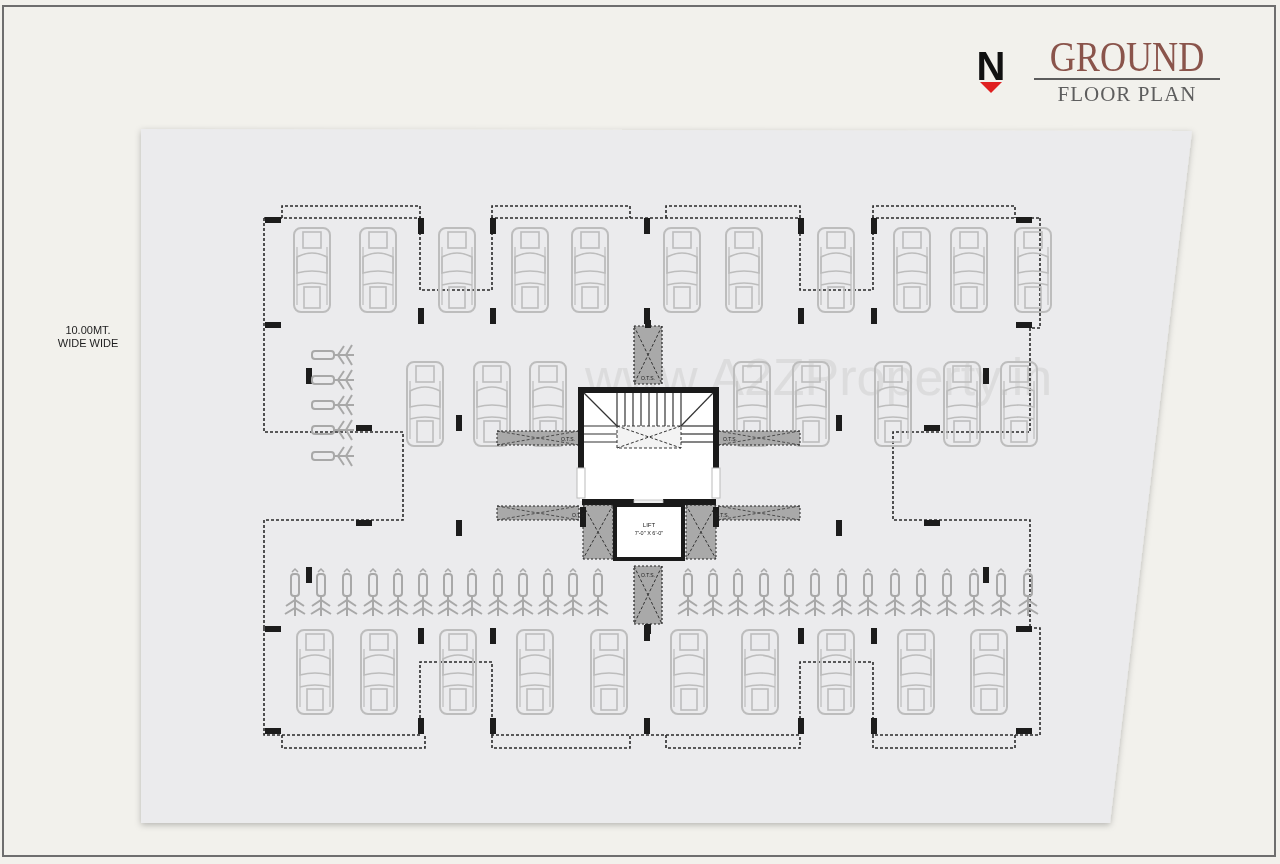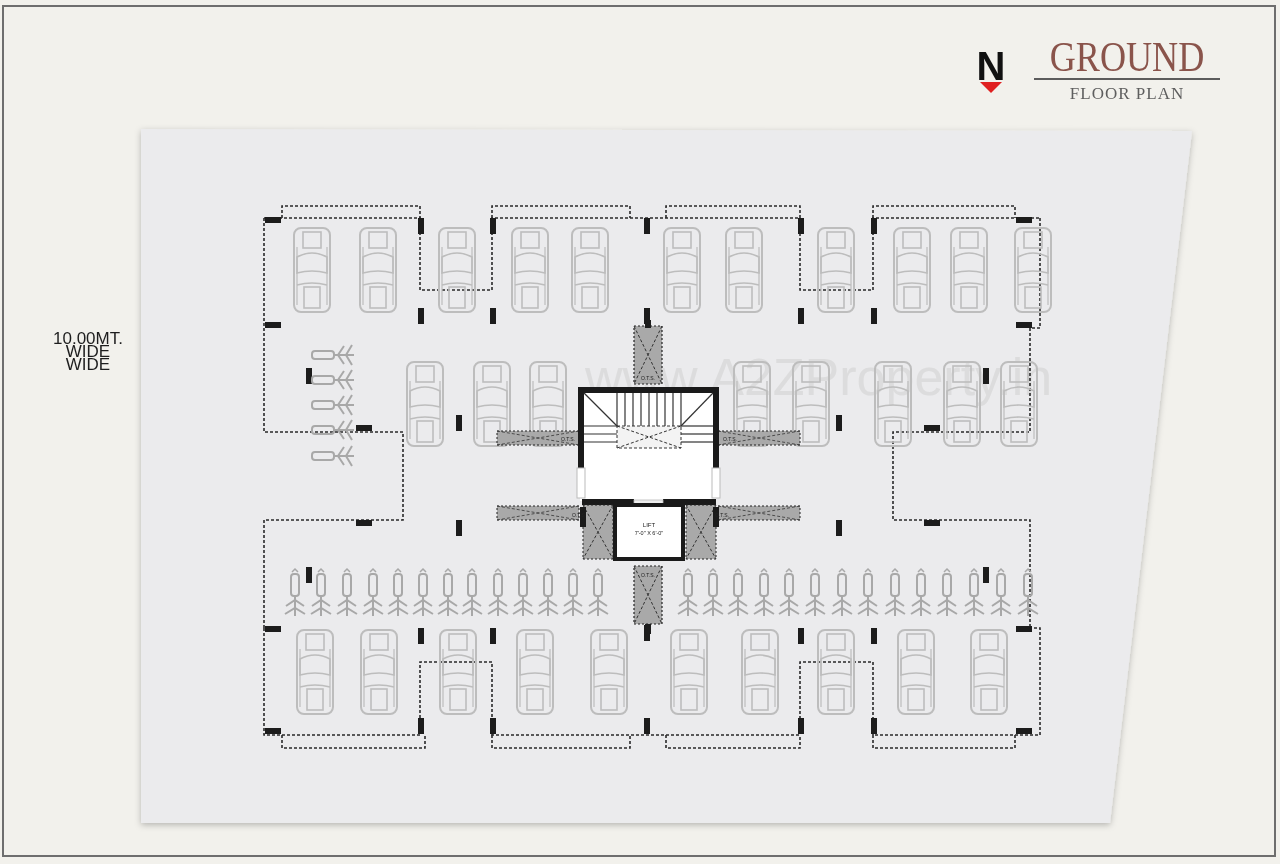--- a/index.html
+++ b/index.html
@@ -15,26 +15,26 @@
   }
   svg.plan { position: absolute; left: 0; top: 0; }
   .title-block { position: absolute; left: 1034px; top: 36px; width: 186px; text-align: center; }
   .title-main {
     font-family: "Liberation Serif", serif; font-size: 42px; line-height: 42px;
     color: #8a544b; letter-spacing: 0px; transform: scaleX(0.86); transform-origin: center;
     display: block;
   }
   .title-rule { height: 2px; background: #5c5c5c; margin: 0 0 3px 0; }
   .title-sub {
-    font-family: "Liberation Serif", serif; font-size: 17px; line-height: 22px;
+    font-family: "Liberation Serif", serif; font-size: 21px; line-height: 22px;
     color: #5e5e5e; letter-spacing: 1px; display: block;
   }
   .road-label {
-    position: absolute; left: 48px; top: 332px; width: 80px; text-align: center;
-    font-size: 17px; line-height: 13px; color: #1e1e1e;
+    position: absolute; left: 48px; top: 324px; width: 80px; text-align: center;
+    font-size: 11px; line-height: 13px; color: #1e1e1e;
   }
   .north { position: absolute; left: 975px; top: 46px; width: 32px; height: 50px; }
 </style>
 </head>
 <body>
 
 <div class="frame"></div>
 
 <svg class="plan" width="1280" height="864" viewBox="0 0 1280 864">
   <defs>

